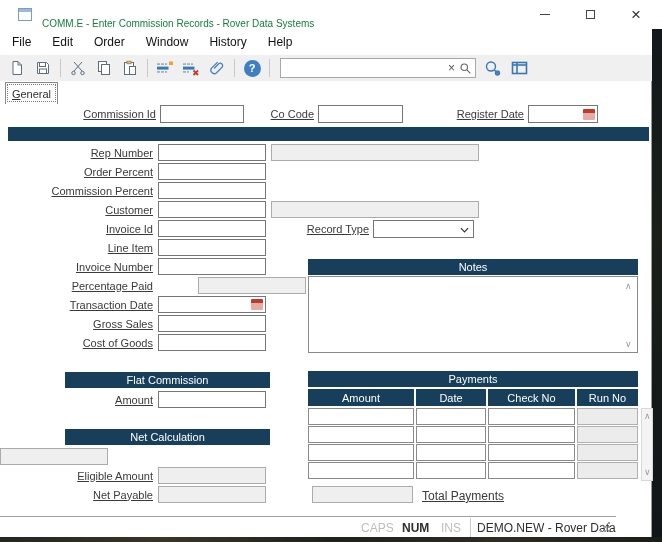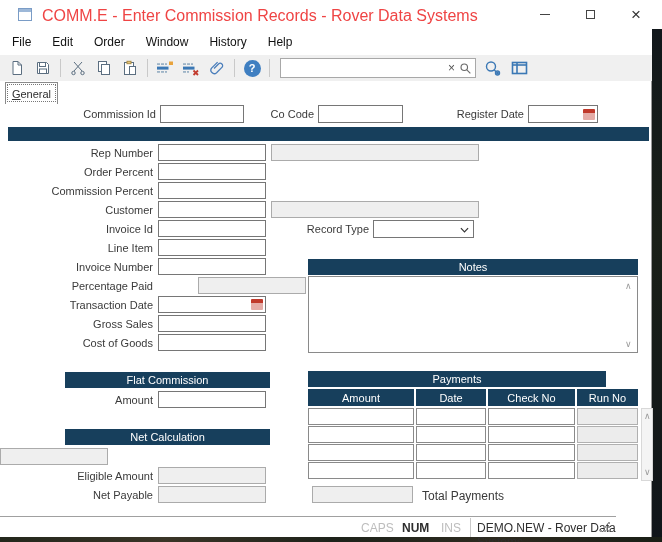--- a/index.html
+++ b/index.html
@@ -11,21 +11,21 @@
   .desktop-right { position:absolute; left:652px; top:29px; width:10px; height:513px;
                    background:linear-gradient(180deg,#12181c 0%,#1a2018 40%,#10151a 100%); }
   .desktop-bottom { position:absolute; left:0; top:537px; width:662px; height:5px;
                     background:linear-gradient(90deg,#23271c,#3a3527,#1d221a,#2e2b20,#191e16); }
   .win-border-right { position:absolute; left:651px; top:29px; width:1px; height:508px; background:#9a9a9a; }
 
   
   .titlebar { position:absolute; left:0; top:0; width:662px; height:29px; background:#fff; }
   .app-icon { position:absolute; left:18px; top:8px; width:14px; height:13px; border:1px solid #7a9cc6; background:#fff; }
   .app-icon::before { content:""; position:absolute; left:0; top:0; width:100%; height:3px; background:#9db8d8; }
-  .title-text { position:absolute; left:42px; top:7px; font-size:16px; color:#ef4444; white-space:nowrap; }
+  .title-text { position:absolute; left:42px; top:18px; font-size:10px; color:#15803d; white-space:nowrap; }
   .winctl { position:absolute; top:0; width:34px; height:29px; display:flex; align-items:center; justify-content:center; color:#333; }
   .ctl-min-glyph { width:10px; height:1px; background:#444; }
   .ctl-max-glyph { width:9px; height:9px; border:1px solid #444; }
   .ctl-close-glyph { font-size:17px; line-height:1; color:#333; font-weight:300; }
 
   
   .menubar { position:absolute; left:0; top:29px; width:652px; height:26px; background:#fff; display:flex; align-items:center; padding-left:10px; }
   .menu-item { font-size:12px; color:#111; margin-right:17px; padding:3px 2px; cursor:default; }
 
   
@@ -39,21 +39,21 @@
 
   
   .tab { position:absolute; left:5px; top:82px; width:53px; height:22px; background:#fff;
          border:1px solid #8a8a8a; border-bottom:none; display:flex; align-items:center; justify-content:center;
          outline:1px dotted #777; outline-offset:-3px; font-size:11px; }
   .tab-label::first-letter { text-decoration:underline; }
 
   
   .fld { height:17px; border:1px solid #767676; background:#fff; font-size:11px; padding:0 3px; outline:none; }
   .fld.ro { background:#efefef; border:1px solid #ababab; }
-  .lbl { color:#3a3a3a; white-space:nowrap; }
+  .lbl { color:#3a3a3a; white-space:nowrap;text-decoration:underline; }
   .navybar { position:absolute; background:#173f5c; }
   .sechead { position:absolute; background:#173f5c; color:#fff; display:flex; align-items:center; justify-content:center; font-size:11px; height:16px; }
 
   .row { position:absolute; display:flex; align-items:center; }
   .row .lbl { width:158px; text-align:right; padding-right:5px; }
   .row input { width:108px; }
 
   .toprow { position:absolute; display:flex; align-items:center; }
 
   .datewrap { position:relative; display:flex; align-items:center; }
@@ -331,21 +331,21 @@
   </div>
   <div class="row" style="left:0;top:467px;">
     <span class="lbl">Eligible Amount</span>
     <input class="fld ro" readonly="" value="" style="">
   </div>
   <div class="row" style="left:0;top:486px;">
     <span class="lbl">Net Payable</span>
     <input class="fld ro" readonly="" value="" style="">
   </div>
 
-  <div class="sechead" style="left:308px;top:371px;width:298px;">
+  <div class="sechead" style="left:308px;top:371px;width:330px;">
     <span>Payments</span>
   </div>
   <div class="pay-headrow">
     <span class="pay-hcell" style="width:106px;">Amount</span>
     <span class="pay-hcell" style="width:70px;">Date</span>
     <span class="pay-hcell" style="width:87px;">Check No</span>
     <span class="pay-hcell" style="width:61px;">Run No</span>
   </div>
 
   <div class="pay-row" style="top:408px;">

